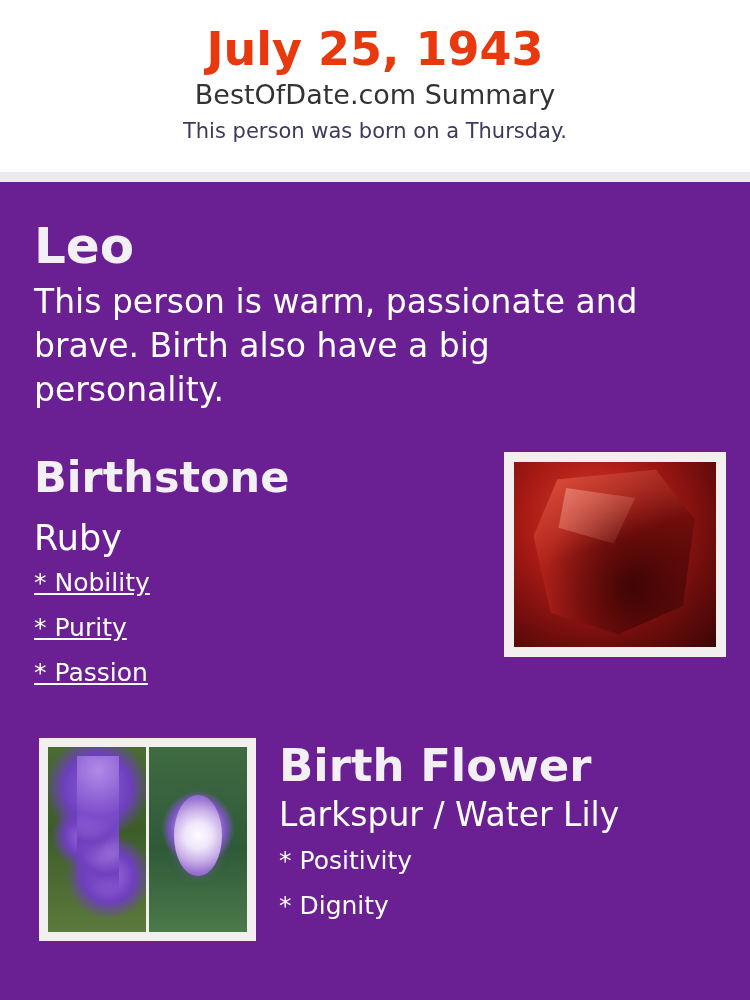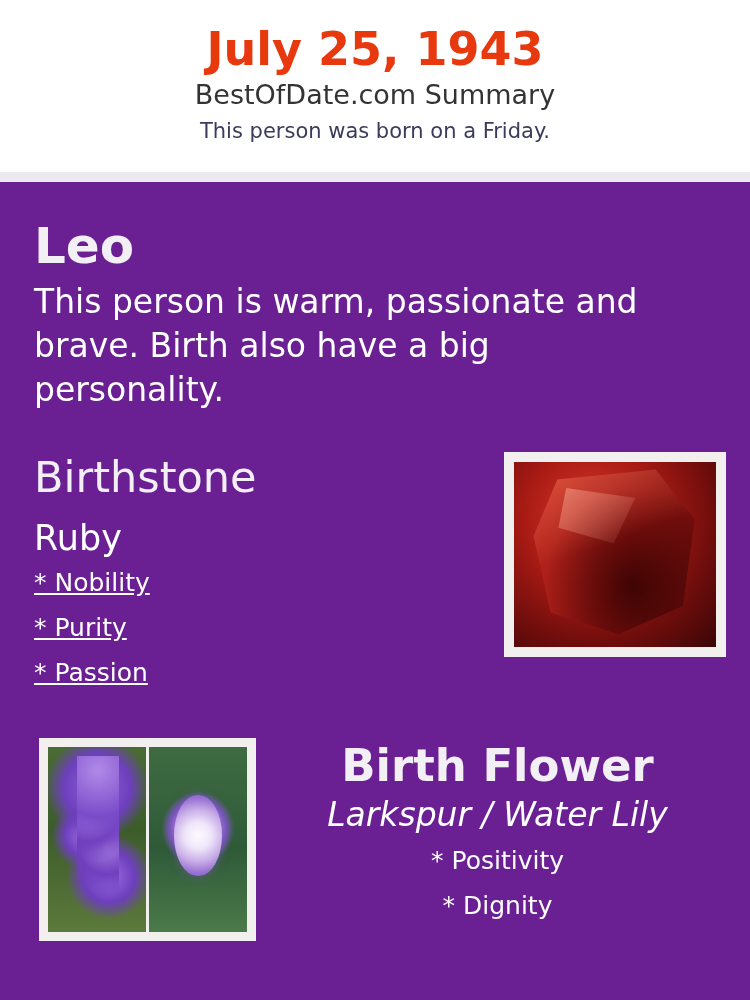--- a/index.html
+++ b/index.html
@@ -78,21 +78,21 @@
     max-width: 650px;
   }
 
   
   .birthstone-block {
     margin-top: 40px;
     position: relative;
   }
   .birthstone-title {
     font-size: 43px;
-    font-weight: normal;
+    font-weight: bold;
     line-height: 50px;
     color: #f2eff5;
   }
   .birthstone-name {
     font-size: 35px;
     line-height: 44px;
     color: #ffffff;
     margin-top: 14px;
   }
   .trait {
@@ -205,50 +205,49 @@
     background:
       radial-gradient(circle at 50% 50%, #fdfbff 0%, #efe6fa 28%, #c9aee8 55%, #9a75d4 78%, #7a52bd 100%);
     box-shadow: 0 0 10px rgba(120,80,190,0.6);
   }
 
   .flower-text {
     position: absolute;
     left: 245px;
     right: 0;
     top: 0;
-    text-align: center;
+    text-align: left;
   }
   .flower-title {
     font-size: 45px;
     font-weight: bold;
     line-height: 56px;
     color: #f2eff5;
   }
   .flower-name {
     font-size: 33px;
     line-height: 46px;
     color: #ffffff;
     margin-top: -2px;
-    font-style: italic;
   }
   .flower-trait {
     font-size: 25px;
     line-height: 45px;
     color: #ffffff;
   }
 </style>
 </head>
 <body>
 
 <div class="page">
 
   <div class="header">
     <div class="date-title">July 25, 1943</div>
     <div class="site-summary">BestOfDate.com Summary</div>
-    <div class="born-line">This person was born on a Friday.</div>
+    <div class="born-line">This person was born on a Thursday.</div>
   </div>
 
   <div class="divider"></div>
 
   <div class="body-panel">
 
     <div class="zodiac-name">Leo</div>
     <div class="zodiac-desc">This person is warm, passionate and brave. Birth also have a big personality.</div>
 
     <div class="birthstone-block">

